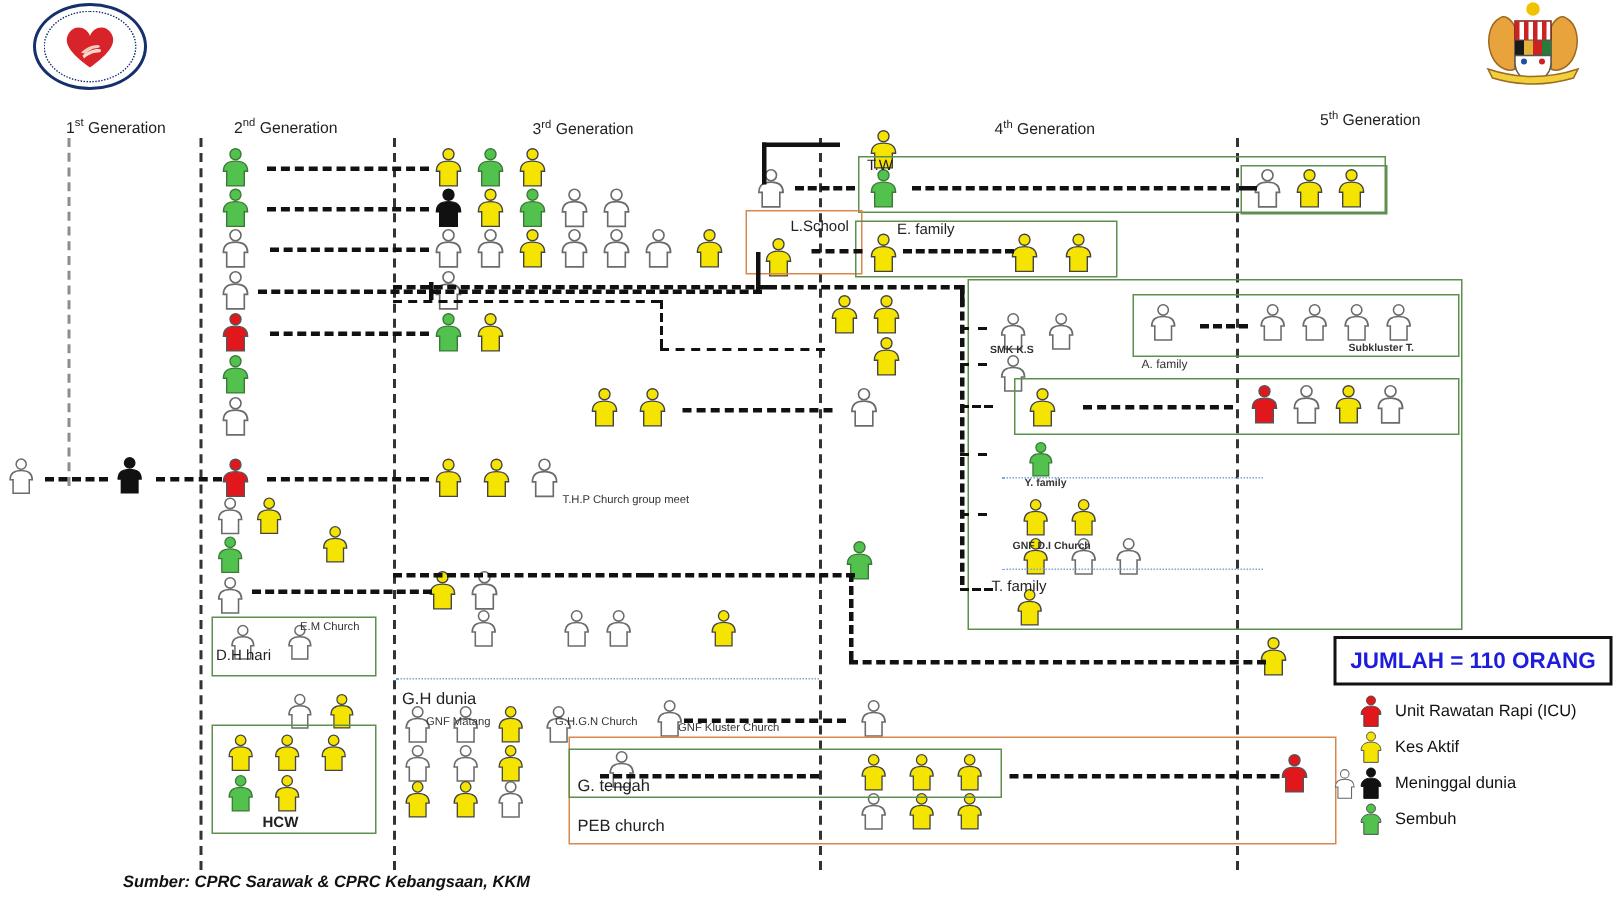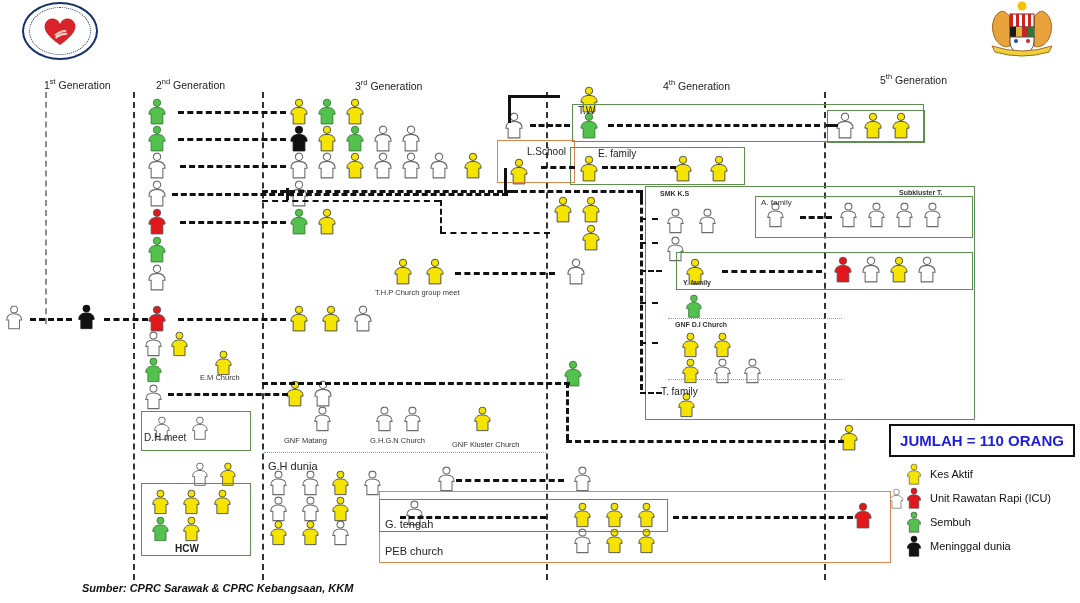--- a/index.html
+++ b/index.html
@@ -31,21 +31,21 @@
 
   
   .fig{position:absolute;width:22px;height:28px;}
   .fig svg{width:100%;height:100%;display:block;}
 
   
   .box{position:absolute;box-sizing:border-box;}
   .box.green{border:1.4px solid #5d8f4e;}
   .box.orange{border:1.4px solid #d9874a;}
   .box-label{position:absolute;font-size:10px;color:#222;white-space:nowrap;}
-  .tiny-label{position:absolute;font-size:7px;color:#333;white-space:nowrap;font-weight:bold;}
+  .tiny-label{position:absolute;font-size:7px;color:#333;white-space:nowrap;font-weight:bold;margin-top:40px;}
   .mid-label{position:absolute;font-size:9px;color:#222;white-space:nowrap;}
   .dot-sep{position:absolute;border-top:1.2px dotted #7ba7d7;height:0;}
 
   
   .hline{position:absolute;height:0;border-top:3px dashed #111;}
   .hline.thin{border-top:2px dashed #111;}
   .vline{position:absolute;width:0;border-left:3px dashed #111;}
   .vline.thin{border-left:2px dashed #111;}
   .sline{position:absolute;height:0;border-top:3px solid #111;}
   .svline{position:absolute;width:0;border-left:3px solid #111;}
@@ -698,21 +698,21 @@
 <div class="dot-sep" style="left:668px;top:379px;width:174px;"></div>
 <div class="mid-label" style="left:661px;top:386px;font-size:10px;">T. family</div>
 
 <div class="box green" style="left:827px;top:110px;width:98px;height:33px;"></div>
 
 <div class="tiny-label" style="left:375px;top:288px;font-weight:normal;font-size:7.5px;">T.H.P Church group meet</div>
 
 <div class="tiny-label" style="left:200px;top:373px;font-weight:normal;font-size:7.5px;">E.M Church</div>
 
 <div class="box green" style="left:141px;top:411px;width:110px;height:40px;"></div>
-<div class="box-label" style="left:144px;top:432px;">D.H meet</div>
+<div class="box-label" style="left:144px;top:432px;">D.H hari</div>
 
 <div class="box green" style="left:141px;top:483px;width:110px;height:73px;"></div>
 <div class="box-label" style="left:175px;top:543px;font-weight:bold;">HCW</div>
 
 <div class="dot-sep" style="left:264px;top:452px;width:282px;"></div>
 <div class="tiny-label" style="left:284px;top:436px;font-weight:normal;font-size:7.5px;">GNF Matang</div>
 <div class="tiny-label" style="left:370px;top:436px;font-weight:normal;font-size:7.5px;">G.H.G.N Church</div>
 <div class="tiny-label" style="left:452px;top:440px;font-weight:normal;font-size:7.5px;">GNF Kluster Church</div>
 <div class="mid-label" style="left:268px;top:460px;font-size:11px;">G.H dunia</div>
 
@@ -720,56 +720,56 @@
 <div class="mid-label" style="left:385px;top:545px;font-size:11px;">PEB church</div>
 
 <div class="box green" style="left:379px;top:499px;width:289px;height:33px;"></div>
 <div class="mid-label" style="left:385px;top:518px;font-size:11px;">G. tengah</div>
 
 <div id="total-box">
   <span id="total-text">JUMLAH = 110 ORANG</span>
 </div>
 
 <div id="legend">
+  <div class="legend-row">
+    <span class="lfig">
+      <svg viewBox="0 0 24 30">
+          <use href="#person" style="fill:#e2171c;stroke:#444;stroke-width:.8"></use>
+        </svg>
+    </span>
+    <span class="ltext">Unit Rawatan Rapi (ICU)</span>
+  </div>
   <div class="legend-row">
     <span id="legend-extra-white">
       <svg viewBox="0 0 24 30" width="17" height="22">
           <use href="#person" style="fill:#fff;stroke:#666;stroke-width:1"></use>
         </svg>
     </span>
     <span class="lfig">
       <svg viewBox="0 0 24 30">
           <use href="#person" style="fill:#f5e400;stroke:#444;stroke-width:.8"></use>
         </svg>
     </span>
     <span class="ltext">Kes Aktif</span>
   </div>
   <div class="legend-row">
     <span class="lfig">
       <svg viewBox="0 0 24 30">
-          <use href="#person" style="fill:#e2171c;stroke:#444;stroke-width:.8"></use>
+          <use href="#person" style="fill:#111;stroke:#111;stroke-width:.8"></use>
         </svg>
     </span>
-    <span class="ltext">Unit Rawatan Rapi (ICU)</span>
+    <span class="ltext">Meninggal dunia</span>
   </div>
   <div class="legend-row">
     <span class="lfig">
       <svg viewBox="0 0 24 30">
           <use href="#person" style="fill:#52c14e;stroke:#444;stroke-width:.8"></use>
         </svg>
     </span>
     <span class="ltext">Sembuh</span>
-  </div>
-  <div class="legend-row">
-    <span class="lfig">
-      <svg viewBox="0 0 24 30">
-          <use href="#person" style="fill:#111;stroke:#111;stroke-width:.8"></use>
-        </svg>
-    </span>
-    <span class="ltext">Meninggal dunia</span>
   </div>
 </div>
 
 <div id="source">Sumber: CPRC Sarawak &amp; CPRC Kebangsaan, KKM</div>
 
 <div id="line-layer">
 
   <div class="hline" style="left:30px;top:318px;width:42px;"></div>
   <div class="hline" style="left:104px;top:318px;width:44px;"></div>
 

